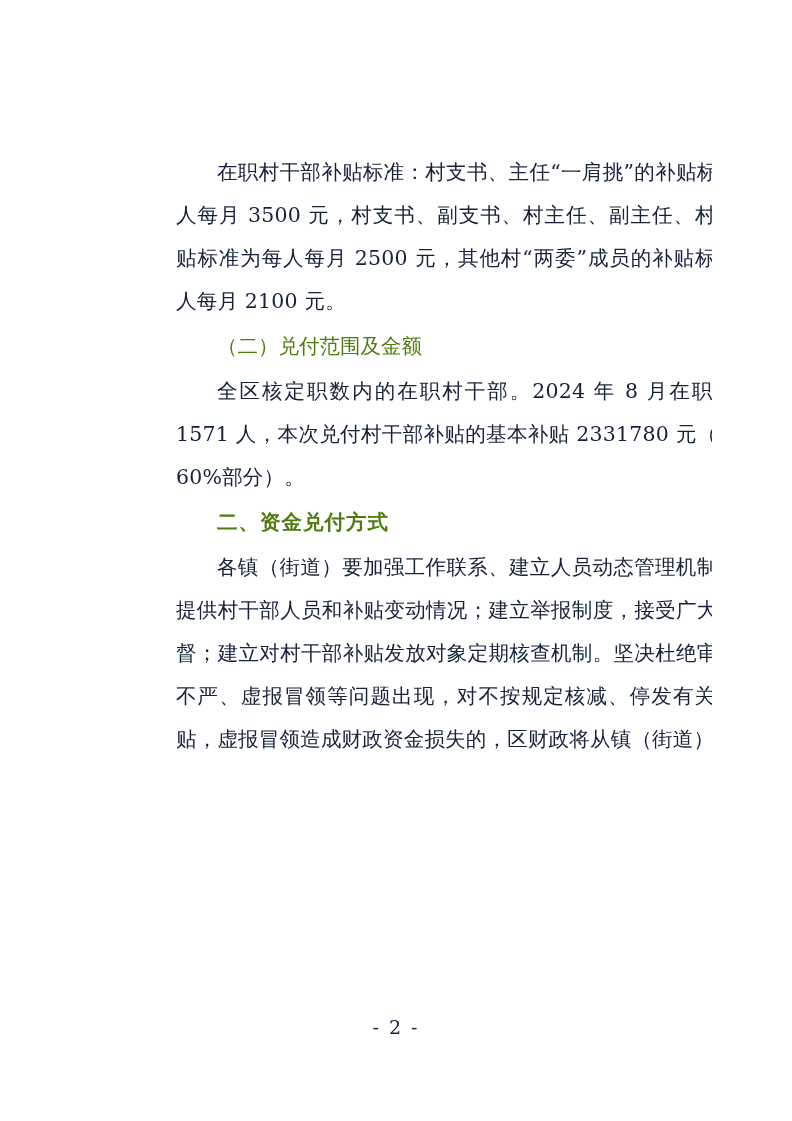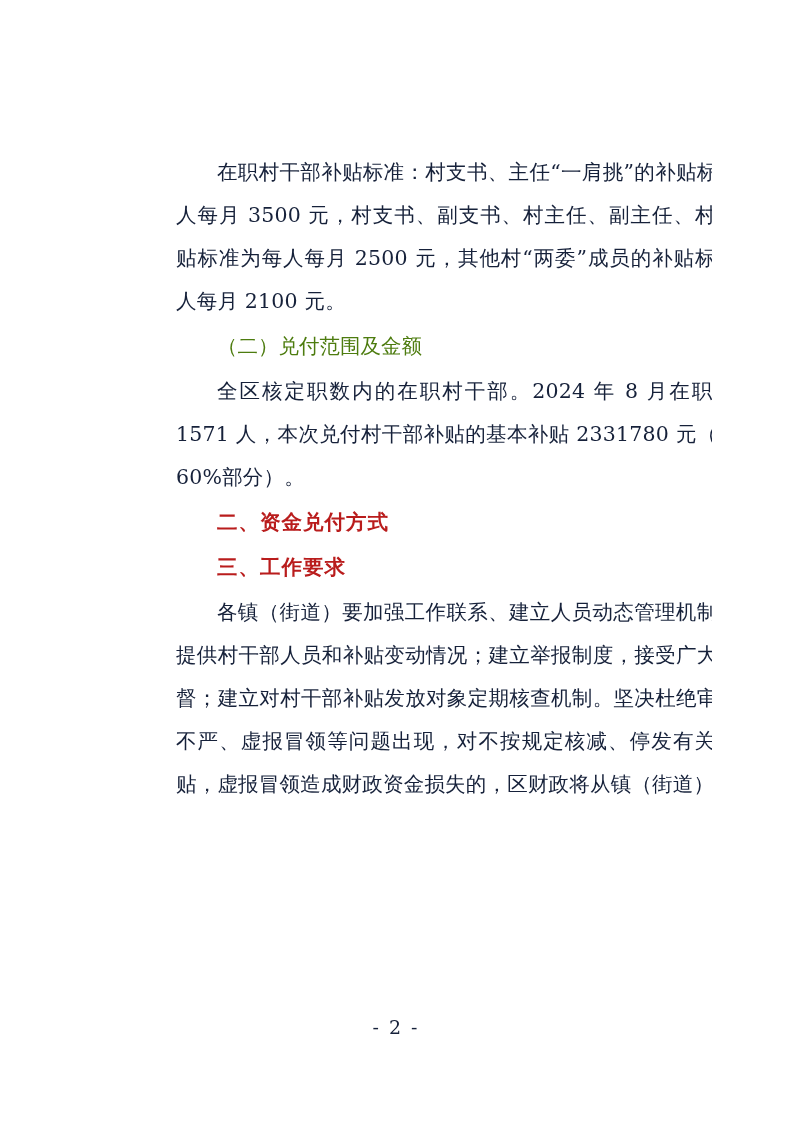--- a/index.html
+++ b/index.html
@@ -35,21 +35,21 @@
     letter-spacing: 0.2px;
     font-weight: 400;
   }
   p.heading {
     margin: 0 0 2px 0;
     font-size: 20.5px;
     line-height: 43px;
     text-indent: 2em;
     font-family: "DejaVu Sans", "Liberation Sans", sans-serif;
     font-weight: bold;
-    color: #b91c1c;
+    color: #4d7c0f;
     letter-spacing: 1px;
   }
   p.subheading {
     margin: 0 0 2px 0;
     font-size: 20.5px;
     line-height: 43px;
     text-indent: 2em;
     color: #4d7c0f;
   }
   .footer {
@@ -67,19 +67,18 @@
 </head>
 <body>
 
 <div class="page">
 
   <div class="content">
     <p class="para">在职村干部补贴标准：村支书、主任“一肩挑”的补贴标准为每人每月 3500 元，村支书、副支书、村主任、副主任、村文书补贴标准为每人每月 2500 元，其他村“两委”成员的补贴标准为每人每月 2100 元。</p>
     <p class="subheading">（二）兑付范围及金额</p>
     <p class="para">全区核定职数内的在职村干部。2024 年 8 月在职村干部 1571 人，本次兑付村干部补贴的基本补贴 2331780 元（补贴的 60%部分）。</p>
     <p class="heading">二、资金兑付方式</p>
-    <p class="heading">三、工作要求</p>
     <p class="para">各镇（街道）要加强工作联系、建立人员动态管理机制，及时提供村干部人员和补贴变动情况；建立举报制度，接受广大群众监督；建立对村干部补贴发放对象定期核查机制。坚决杜绝审核把关不严、虚报冒领等问题出现，对不按规定核减、停发有关人员补贴，虚报冒领造成财政资金损失的，区财政将从镇（街道）</p>
   </div>
 
   <div class="footer">- 2 -</div>
 
 </div>
 
 </body></html>

